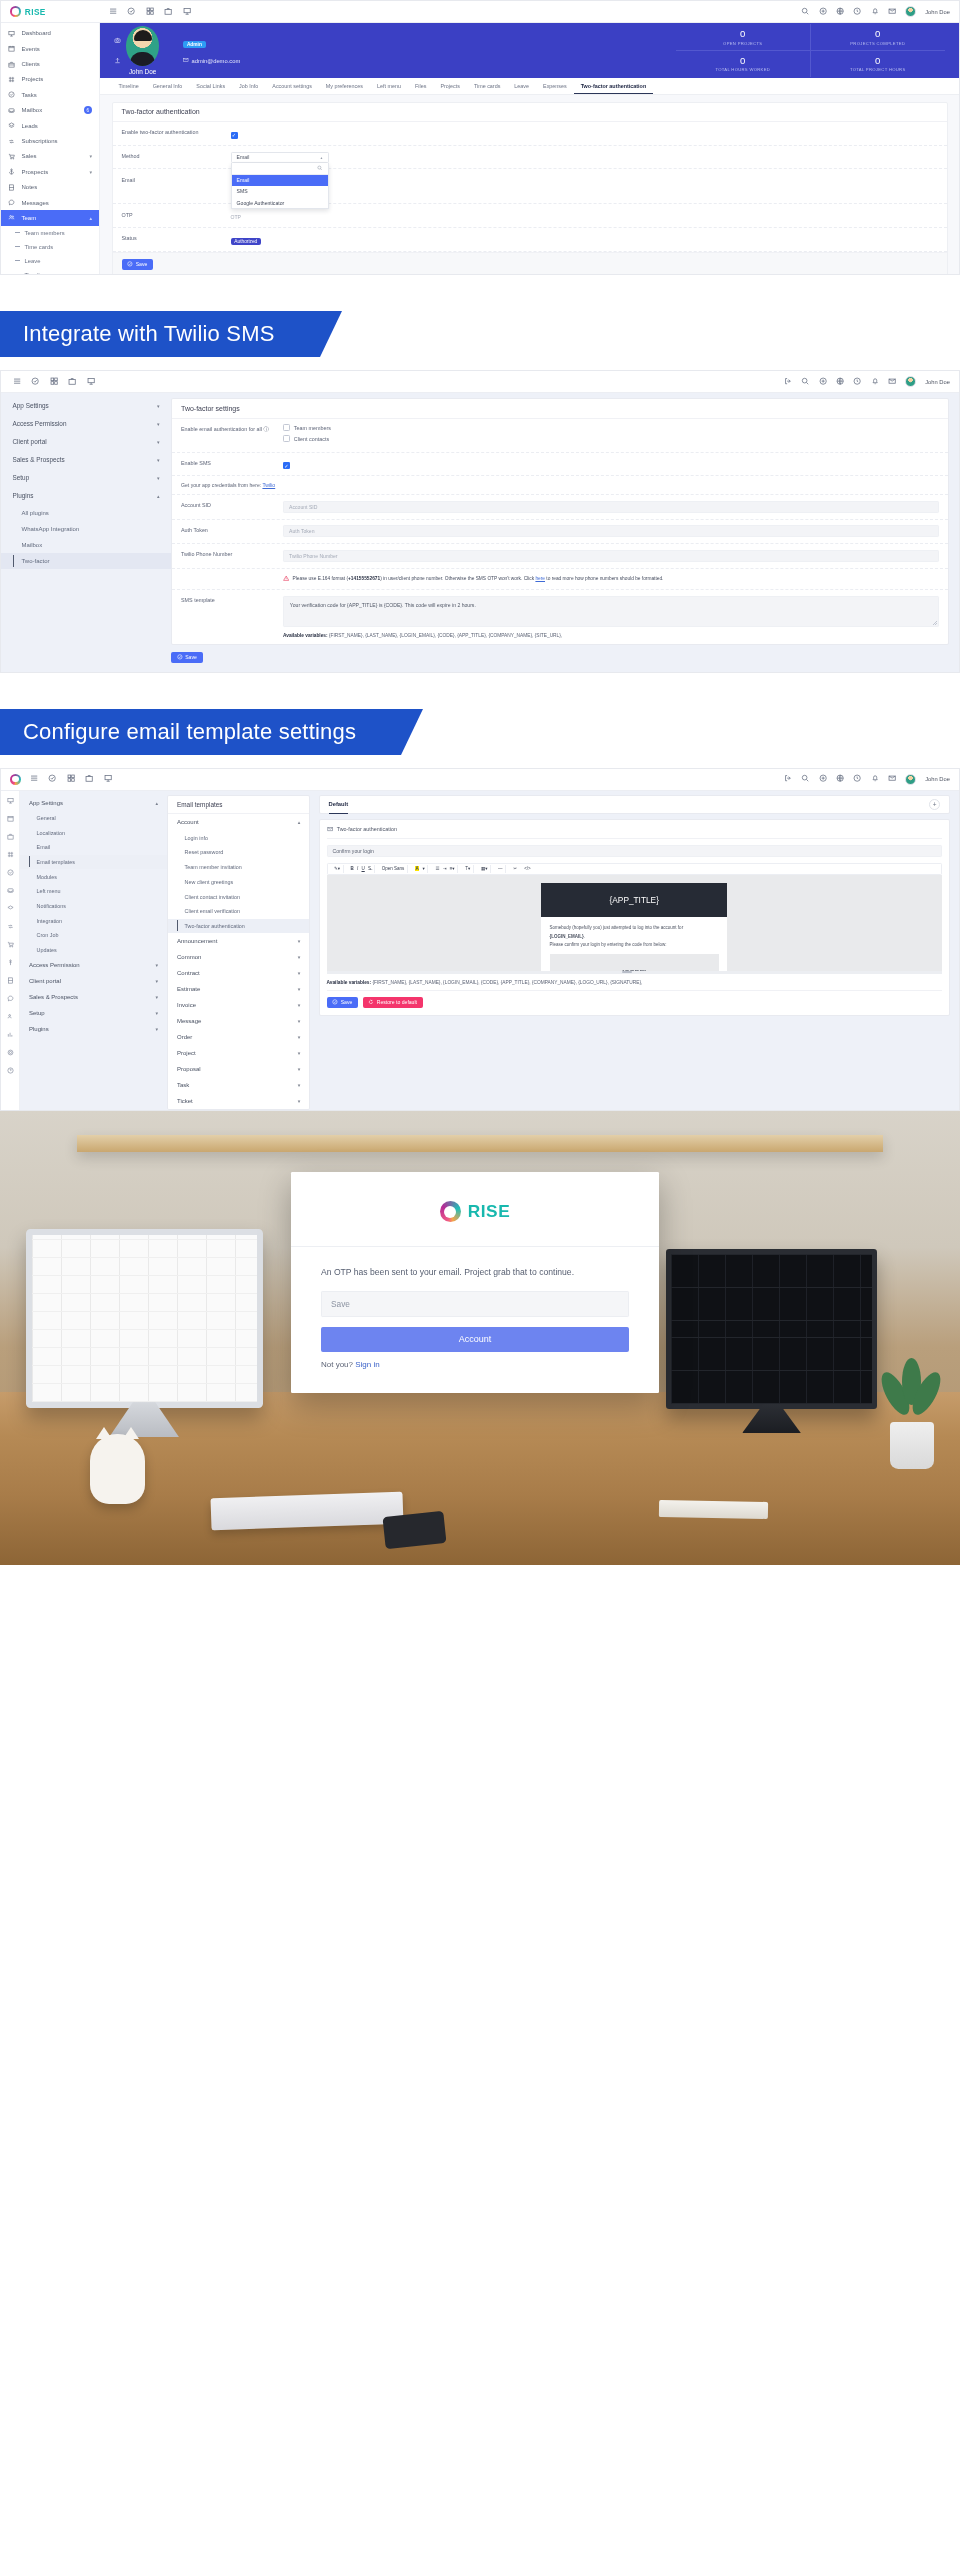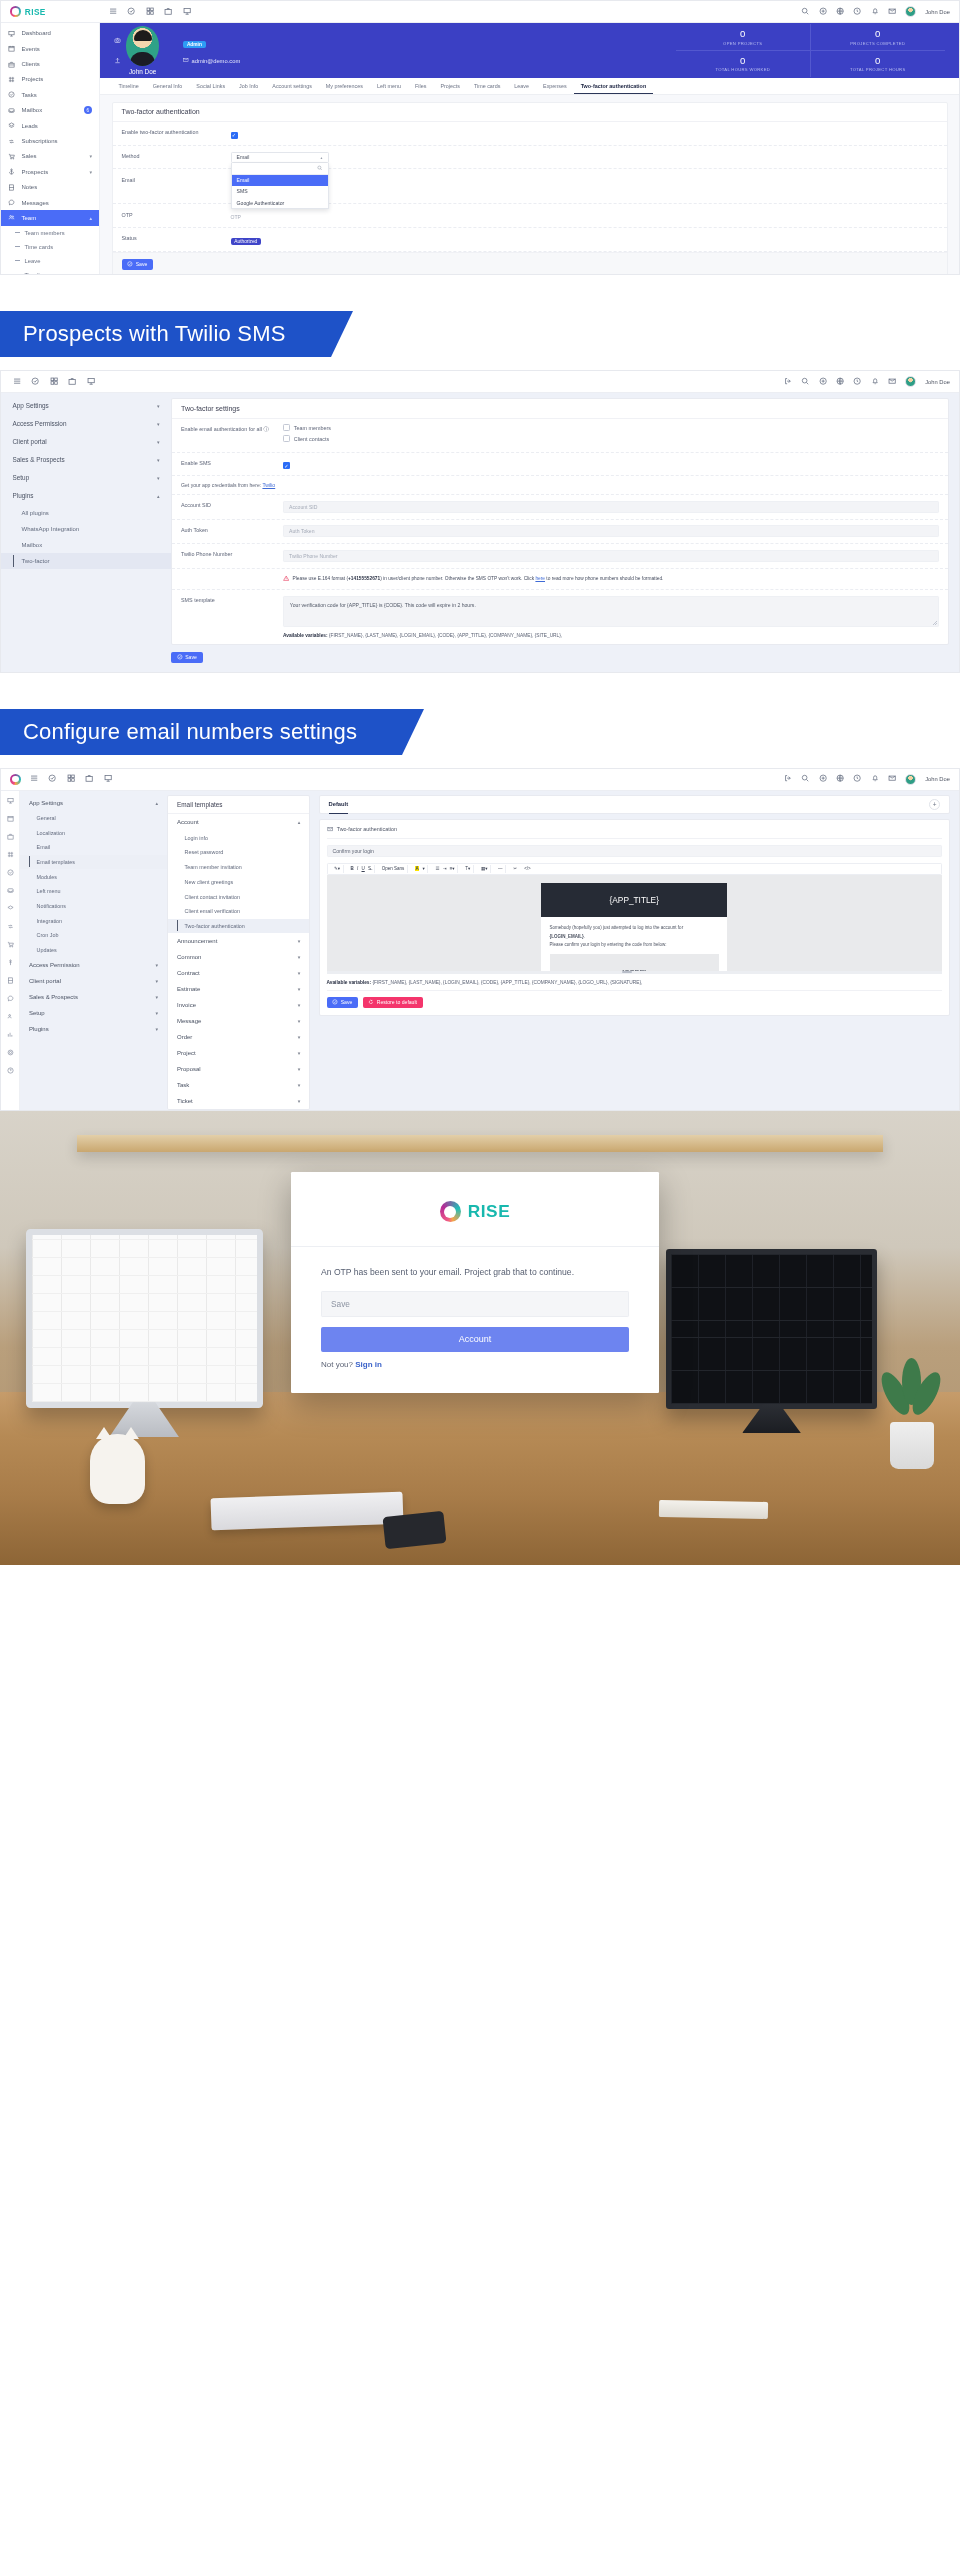--- a/index.html
+++ b/index.html
@@ -342,21 +342,21 @@
   .otp-msg { font-size:8.6px; color:#565e70; line-height:1.55; margin-bottom:11.5px; }
   .otp-input {
     background:#f5f6f8; height:25.6px; border:0.6px solid #eceef2; border-radius:1.3px;
     display:flex; align-items:center; padding:0 9px; font-size:8.3px; color:#8d94a2; margin-bottom:10.2px;
   }
   .otp-btn {
     width:100%; height:25px; background:#6d84f0; color:#fff; border:none; border-radius:1.9px;
     font-size:9px; font-family:inherit; cursor:pointer;
   }
   .otp-foot { margin-top:8.3px; font-size:8px; color:#5d6476; }
-  .otp-foot a { color:#3c63c9; text-decoration:none; font-weight:700; }
+  .otp-foot a { color:#3c63c9; text-decoration:none; font-weight:400; }
 </style>
 </head>
 <body>
 
 <div class="page">
 
 
   <div class="app">
     <div class="topbar">
       <div class="brand">
@@ -677,21 +677,21 @@
                 </svg>
               <span>Save</span>
             </button>
           </div>
         </div>
       </div>
     </div>
   </div>
 
   <div class="banner-wrap" style="margin-top:36px">
-    <div class="banner">Prospects with Twilio SMS</div>
+    <div class="banner">Integrate with Twilio SMS</div>
   </div>
 
   <div class="app">
     <div class="topbar">
       <div class="tbicons" style="margin-left:2.6px">
         <span><svg viewBox="0 0 16 16">
               <path d="M2 4h12M2 8h12M2 12h12"></path>
             </svg></span>
         <span><svg viewBox="0 0 16 16">
               <circle cx="8" cy="8" r="6"></circle>
@@ -872,21 +872,21 @@
                 <path d="M5.5 8l2 2 3.5-4"></path>
               </svg>
             <span>Save</span>
           </button>
         </div>
       </div>
     </div>
   </div>
 
   <div class="banner-wrap" style="margin-top:36px">
-    <div class="banner">Configure email numbers settings</div>
+    <div class="banner">Configure email template settings</div>
   </div>
 
   <div class="app">
     <div class="topbar">
       <span class="brand-mark" style="margin-right:9px"></span>
       <div class="tbicons">
         <span><svg viewBox="0 0 16 16">
               <path d="M2 4h12M2 8h12M2 12h12"></path>
             </svg></span>
         <span><svg viewBox="0 0 16 16">

